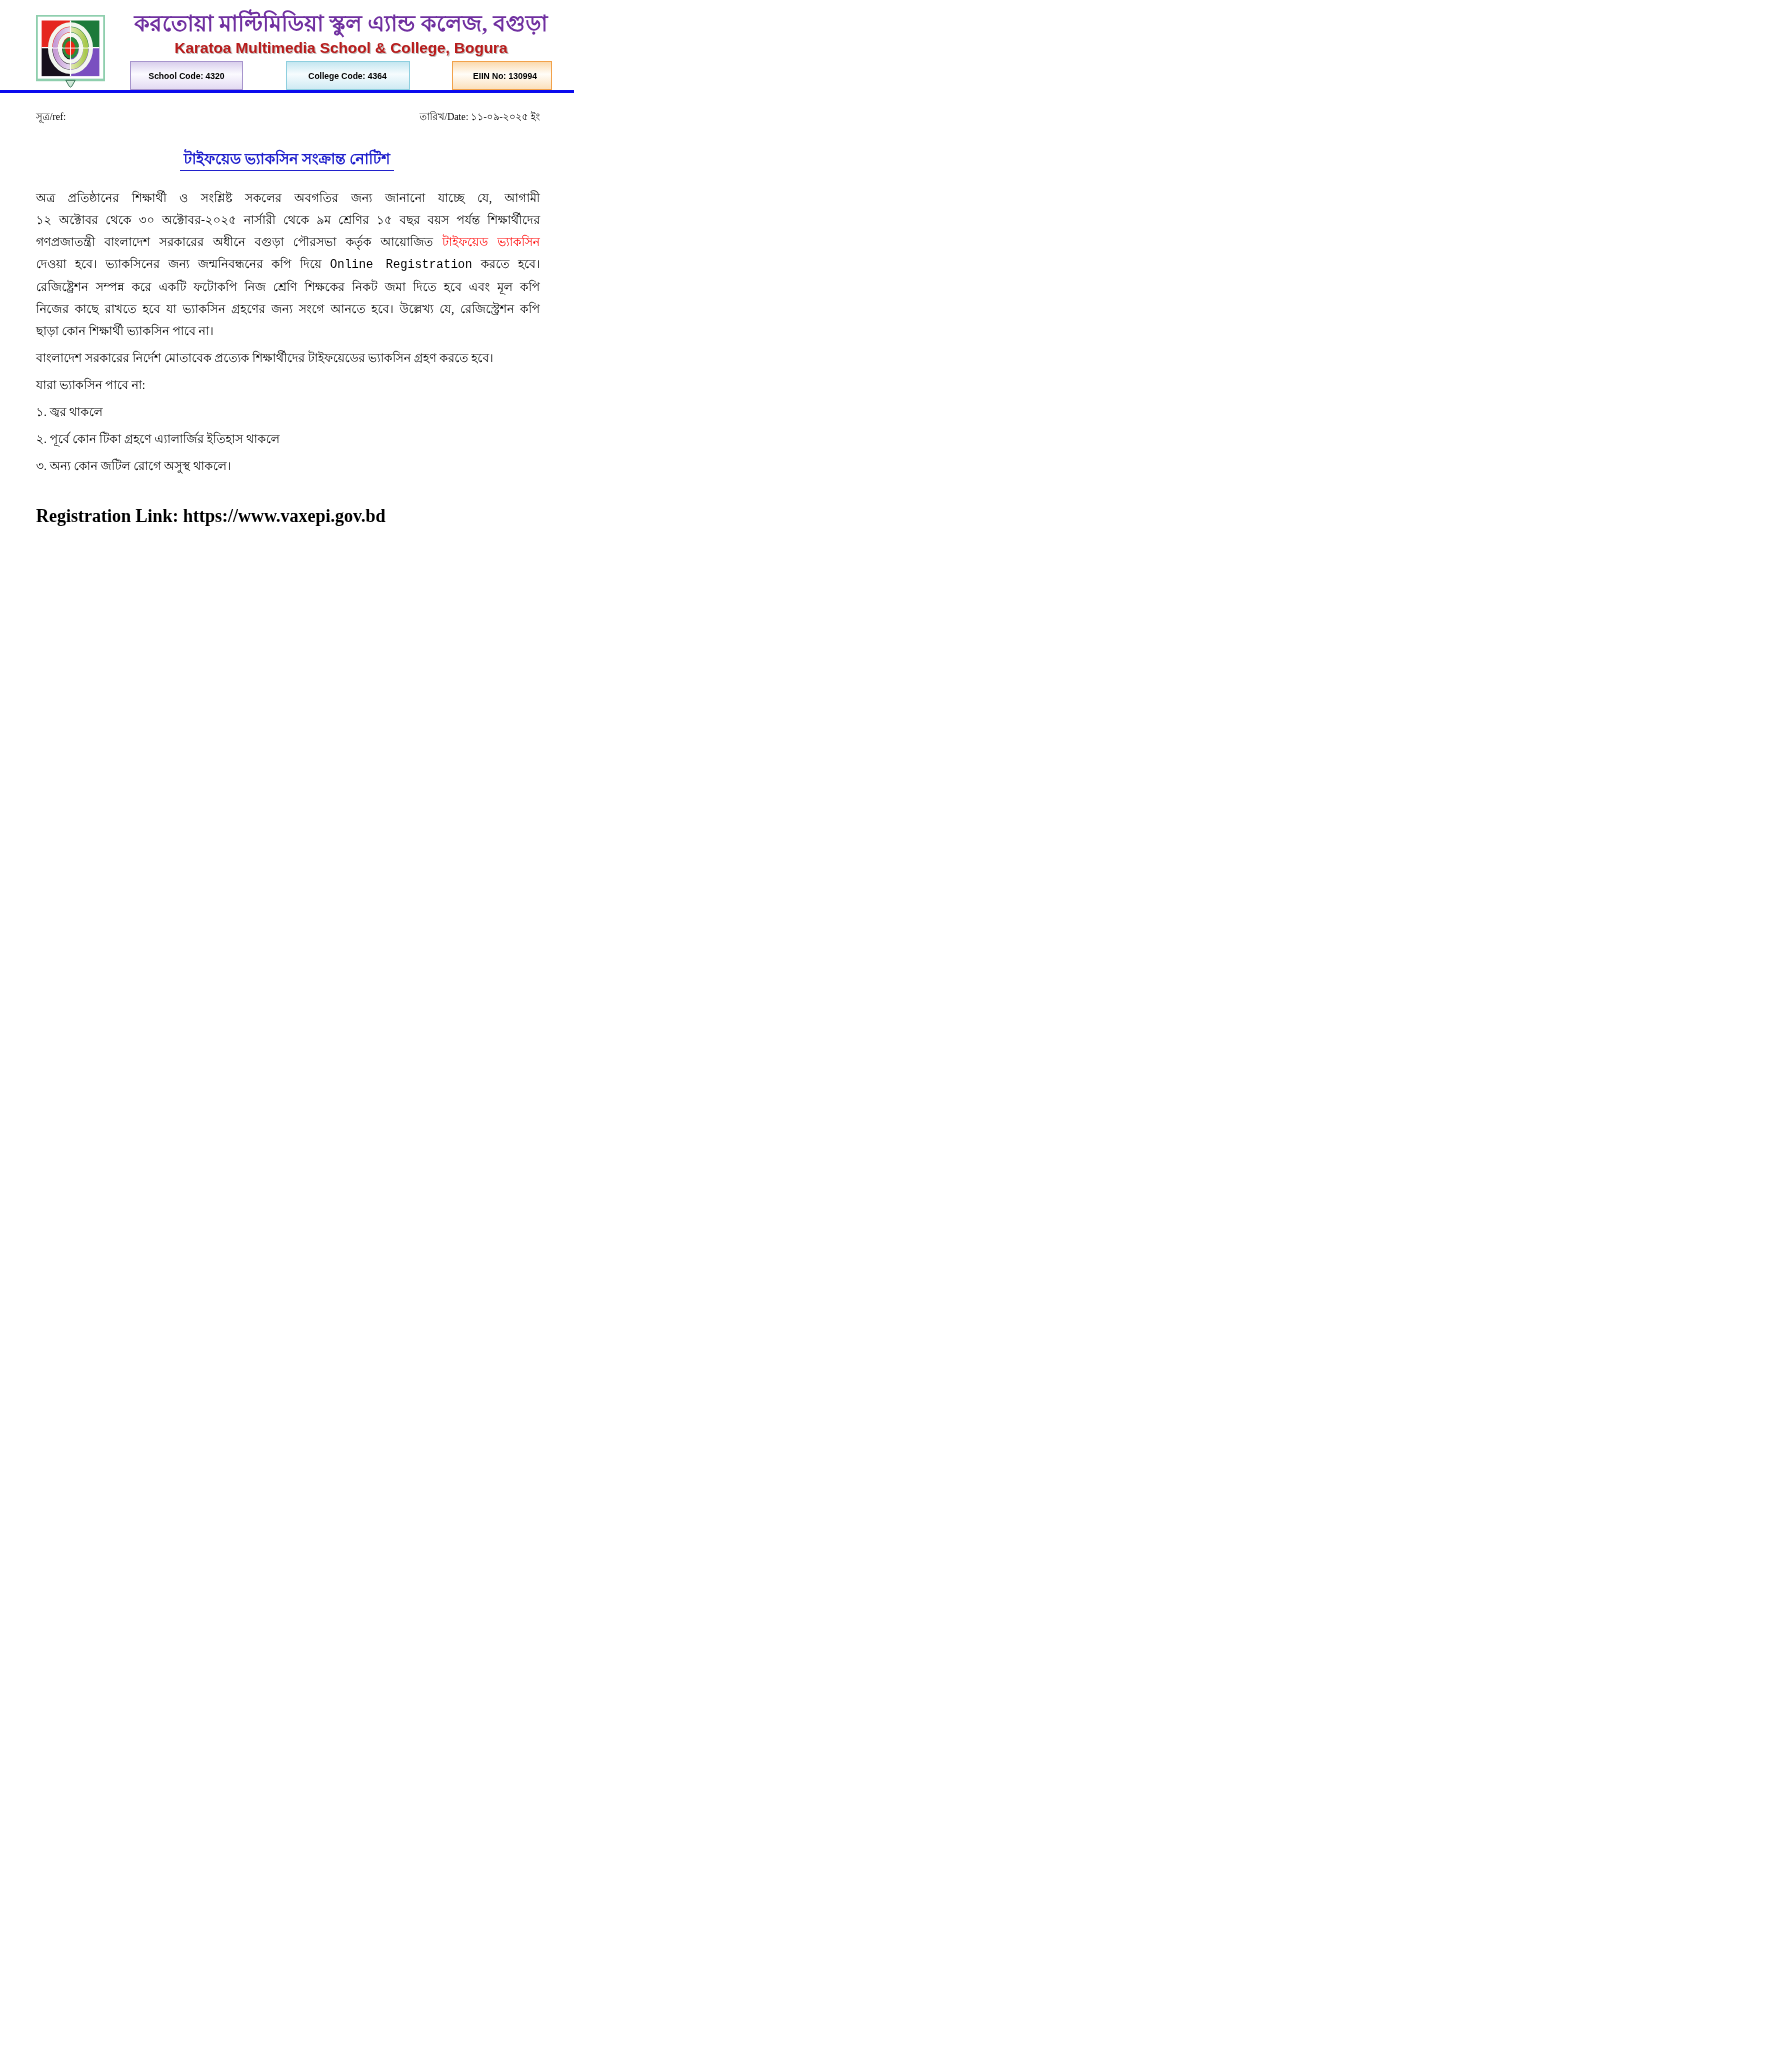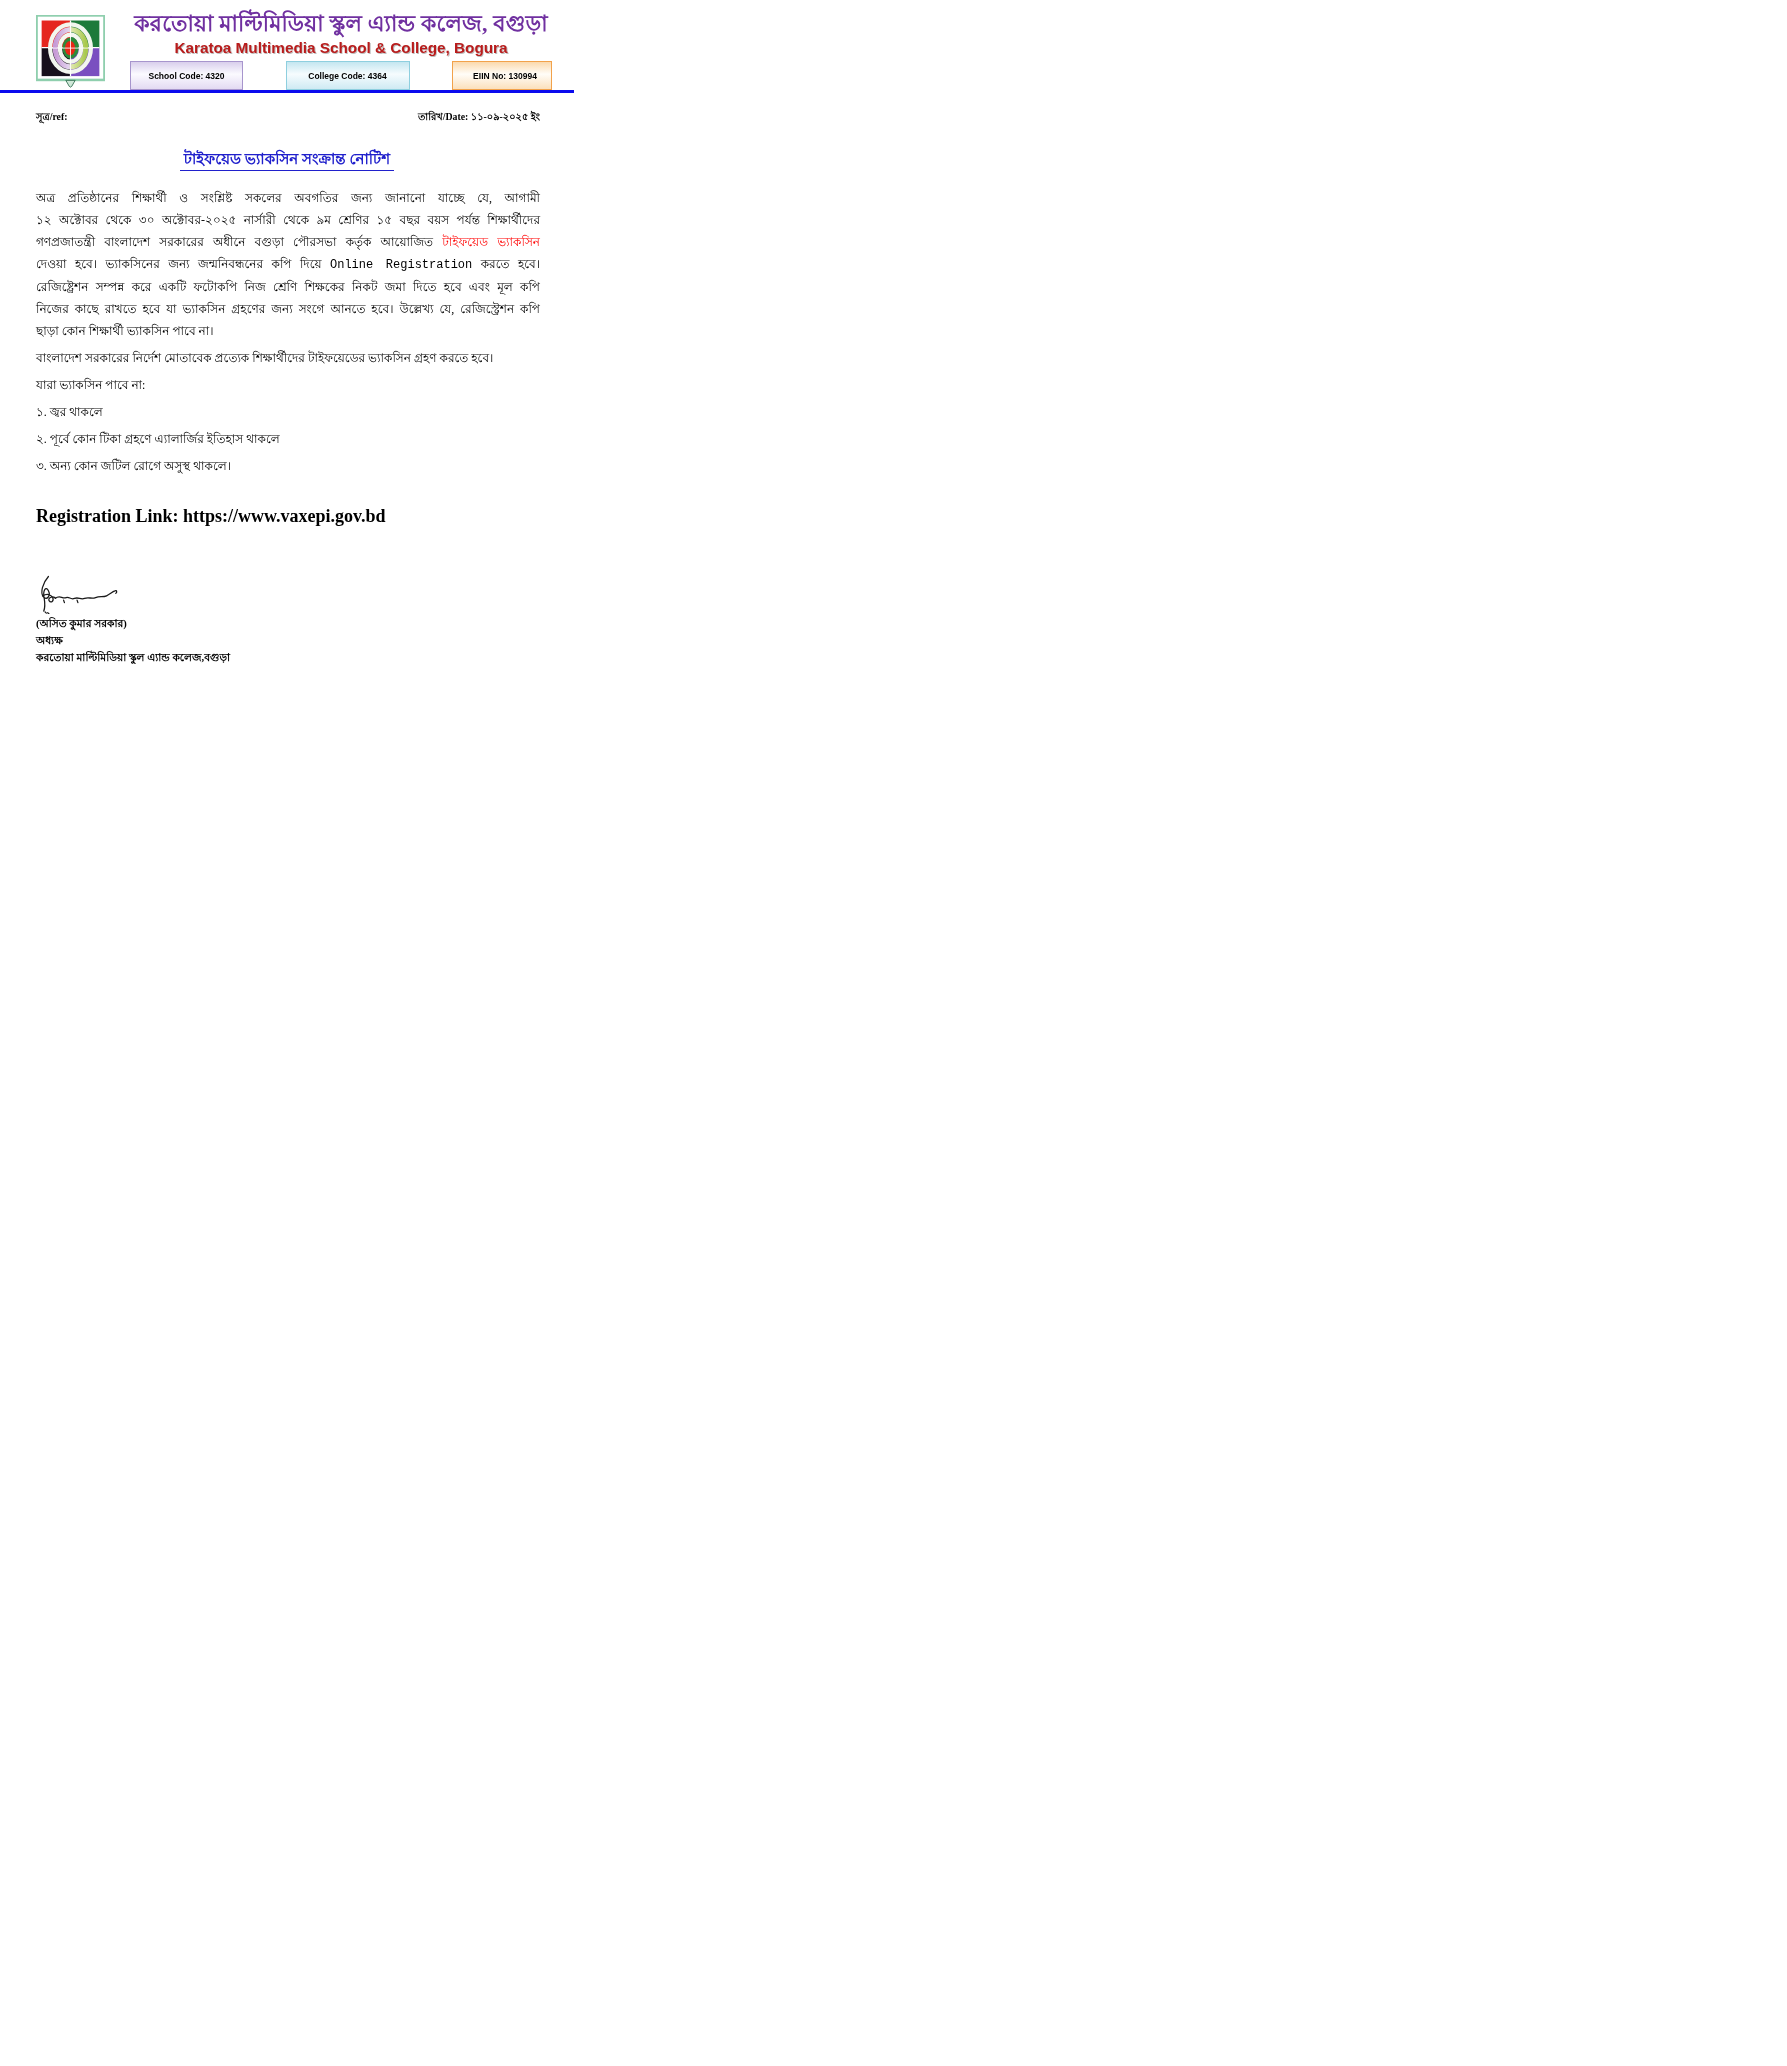--- a/index.html
+++ b/index.html
@@ -38,21 +38,21 @@
         background:linear-gradient(180deg,#fbd9ad 0%,#fffdf8 45%,#fbe0bc 100%);padding-left:6px;}
   .code-shadow{height:3px;margin-left:3px;margin-right:-2.1px;}
   .sh1{background:repeating-linear-gradient(90deg,#161616 0 0.9px,#7fa07f 0.9px 1.7px);}
   .sh2{background:repeating-linear-gradient(90deg,#161616 0 0.9px,#9a6a5a 0.9px 1.7px);}
   .sh3{background:repeating-linear-gradient(90deg,#161616 0 0.9px,#5a6a9a 0.9px 1.7px);}
   .blue-rule{position:absolute;left:0;top:90px;width:574px;height:3px;background:#0a0aee;}
 
   
   .meta-row{
     display:flex;justify-content:space-between;align-items:baseline;
-    margin:14.5px 34px 0 36px;font-size:9.8px;font-weight:bold;
+    margin:14.5px 34px 0 36px;font-size:9.8px;font-weight:normal;
   }
 
   
   .notice-title{margin-top:21px;text-align:center;}
   .notice-title span{
     color:#2020cc;font-size:15px;font-weight:bold;
     border-bottom:1.7px solid #2020cc;padding:0 3.4px 3.4px 3.4px;
   }
 
   
@@ -162,28 +162,15 @@
 
     <div class="excl-heading">যারা ভ্যাকসিন পাবে না:</div>
 
     <div class="excl-item">১. জ্বর থাকলে</div>
     <div class="excl-item">২. পূর্বে কোন টিকা গ্রহণে এ্যালার্জির ইতিহাস থাকলে</div>
     <div class="excl-item">৩. অন্য কোন জটিল রোগে অসুস্থ থাকলে।</div>
   </div>
 
   <div class="reg-line">Registration Link: https://www.vaxepi.gov.bd</div>
 
-  <div class="sig-block">
-    <svg class="sig-img" viewBox="0 0 225 95" xmlns="http://www.w3.org/2000/svg">
-      <g fill="none" stroke="#1a1a1a" stroke-width="3" stroke-linecap="round">
-        <path d="M28 6 C14 22 8 44 16 54 C24 64 34 52 28 40 C22 28 14 38 18 58 C20 70 20 80 17 88"></path>
-        <path d="M14 52 C24 46 34 48 38 56 C42 64 34 70 30 64 C26 58 34 52 44 56"></path>
-        <path d="M44 58 C56 48 60 60 70 56 C78 53 80 62 90 58 C100 54 104 62 114 58 C124 54 130 60 140 56 C150 52 158 56 166 52 C174 48 180 42 186 40 C190 38 192 42 188 46"></path>
-        <path d="M64 62 l2 6 M96 62 l2 6 M20 90 l3 3 M26 92 l3 2"></path>
-      </g>
-    </svg>
-    <div class="sig-name">(অসিত কুমার সরকার)</div>
-    <div class="sig-designation">অধ্যক্ষ</div>
-    <div class="sig-institution">করতোয়া মাল্টিমিডিয়া স্কুল এ্যান্ড কলেজ,বগুড়া</div>
-  </div>
 
 </div>
 
 
 </body></html>

